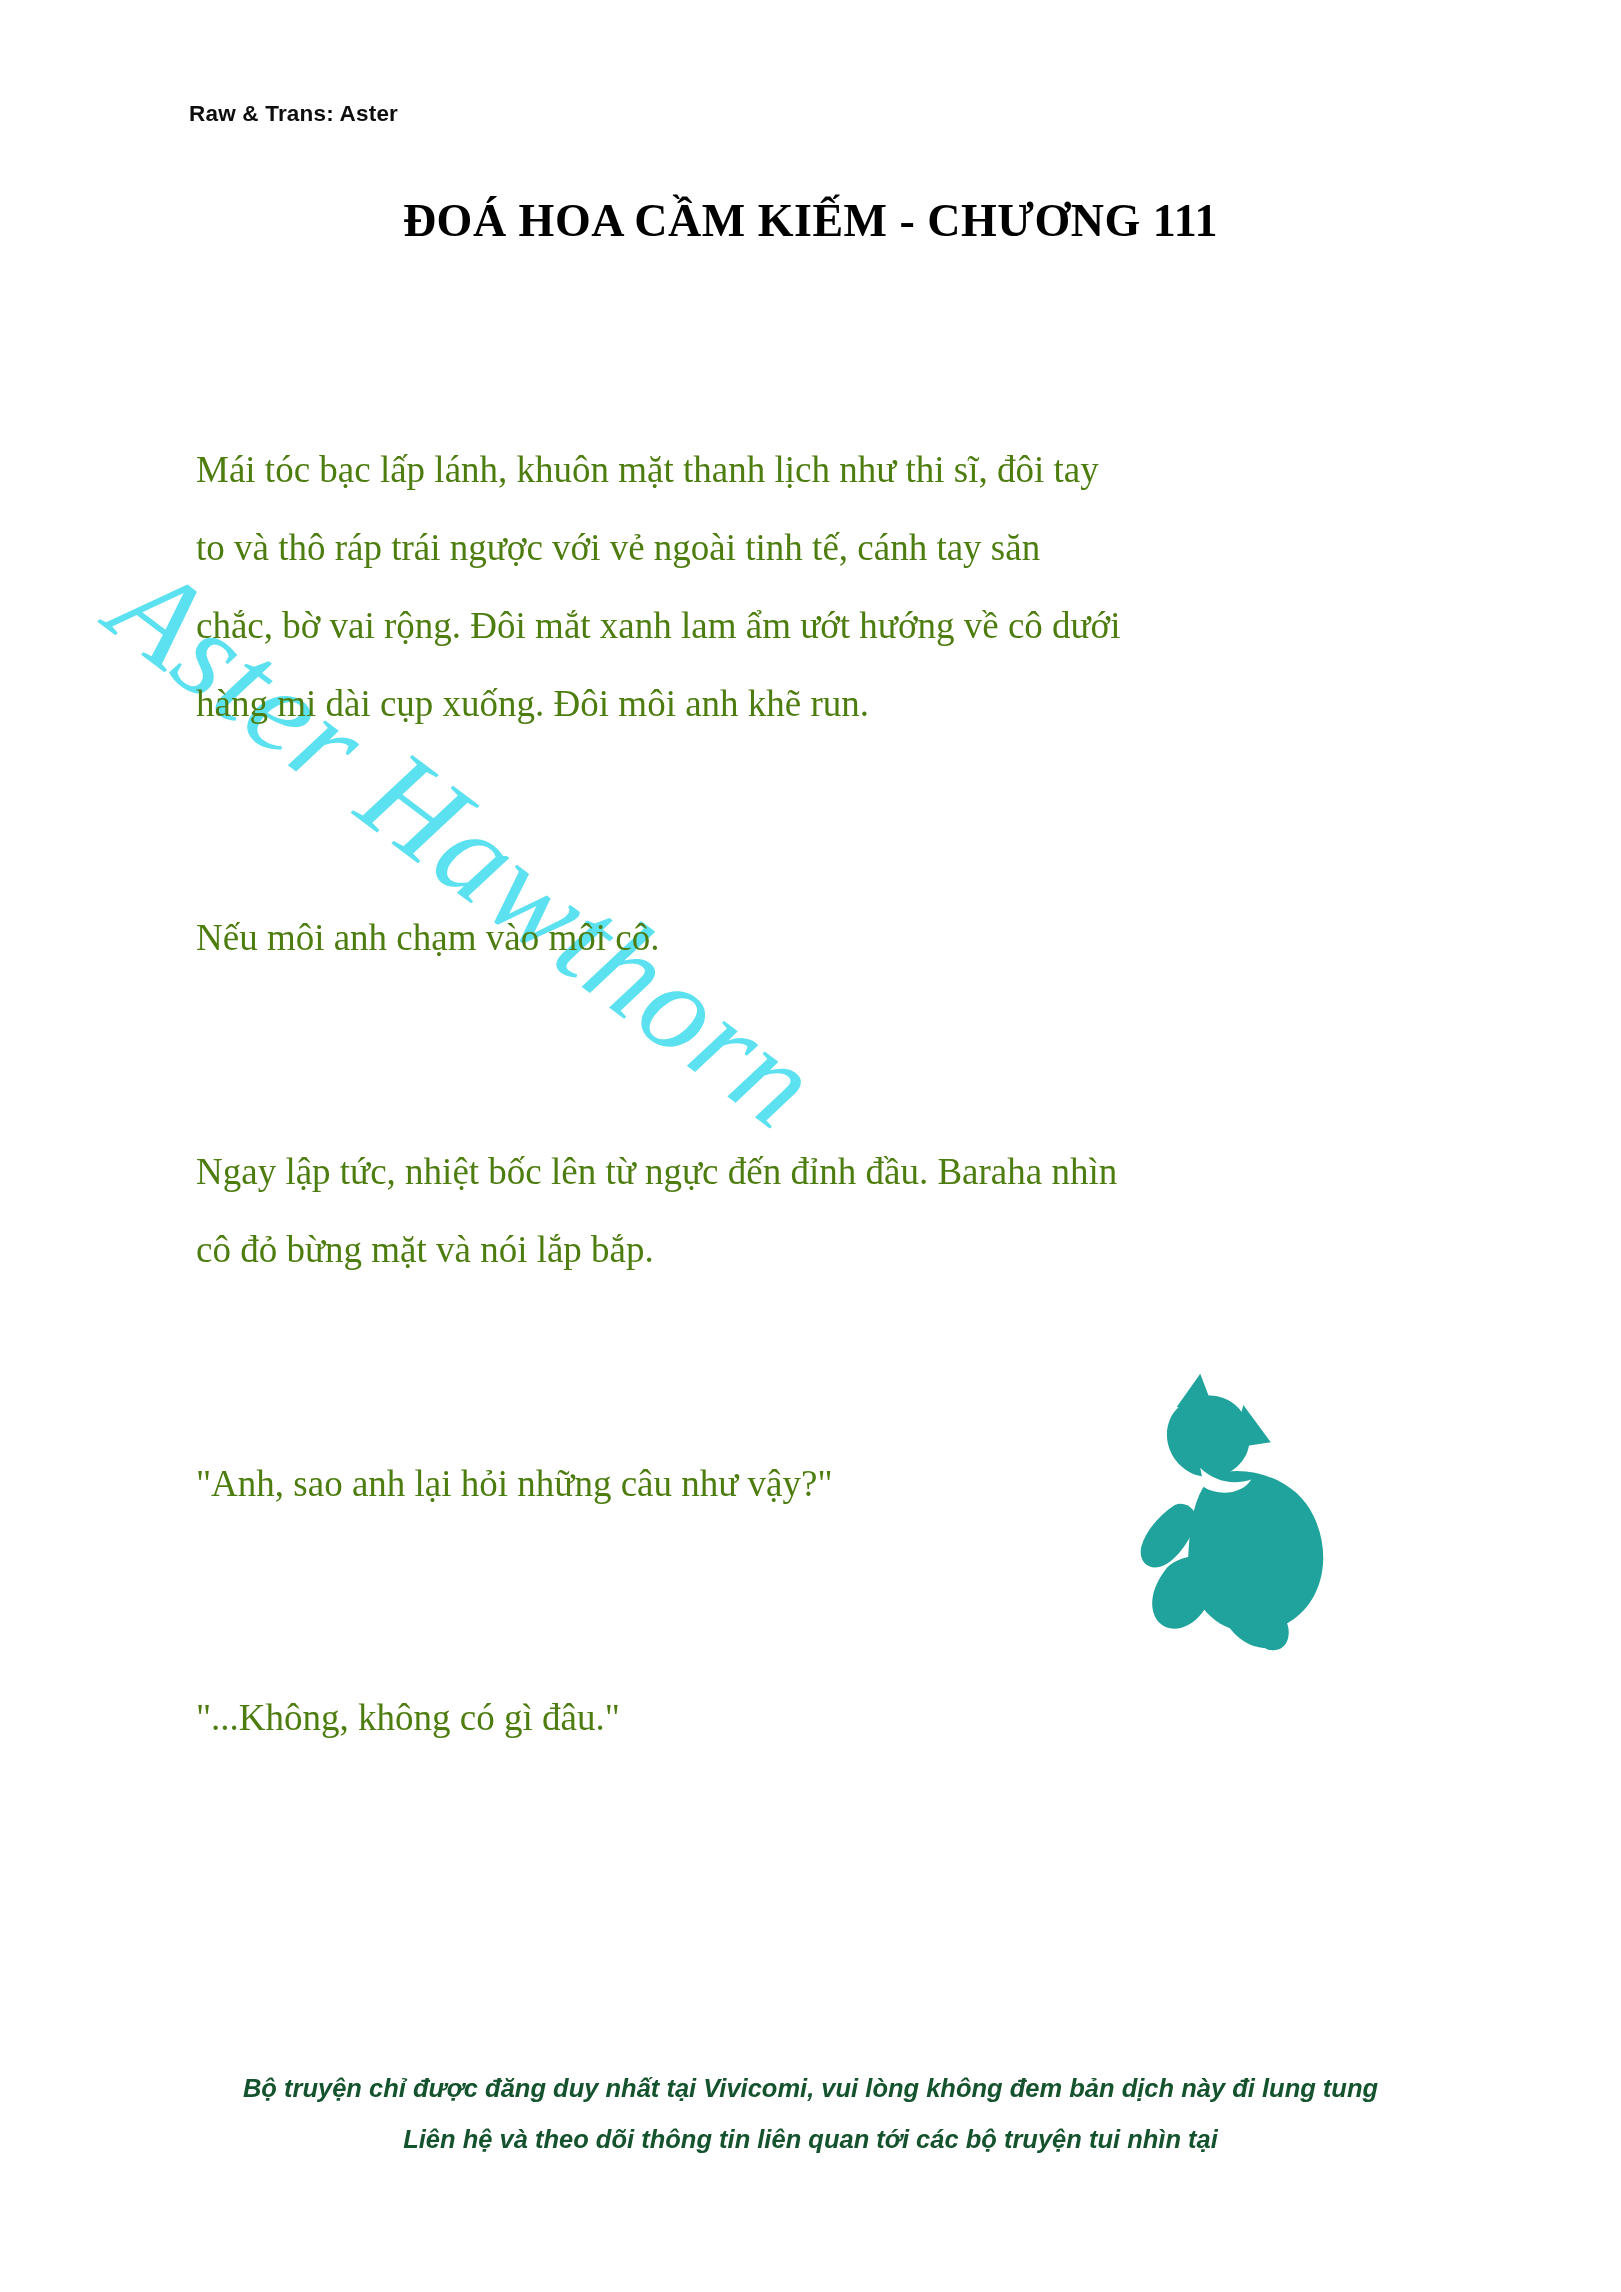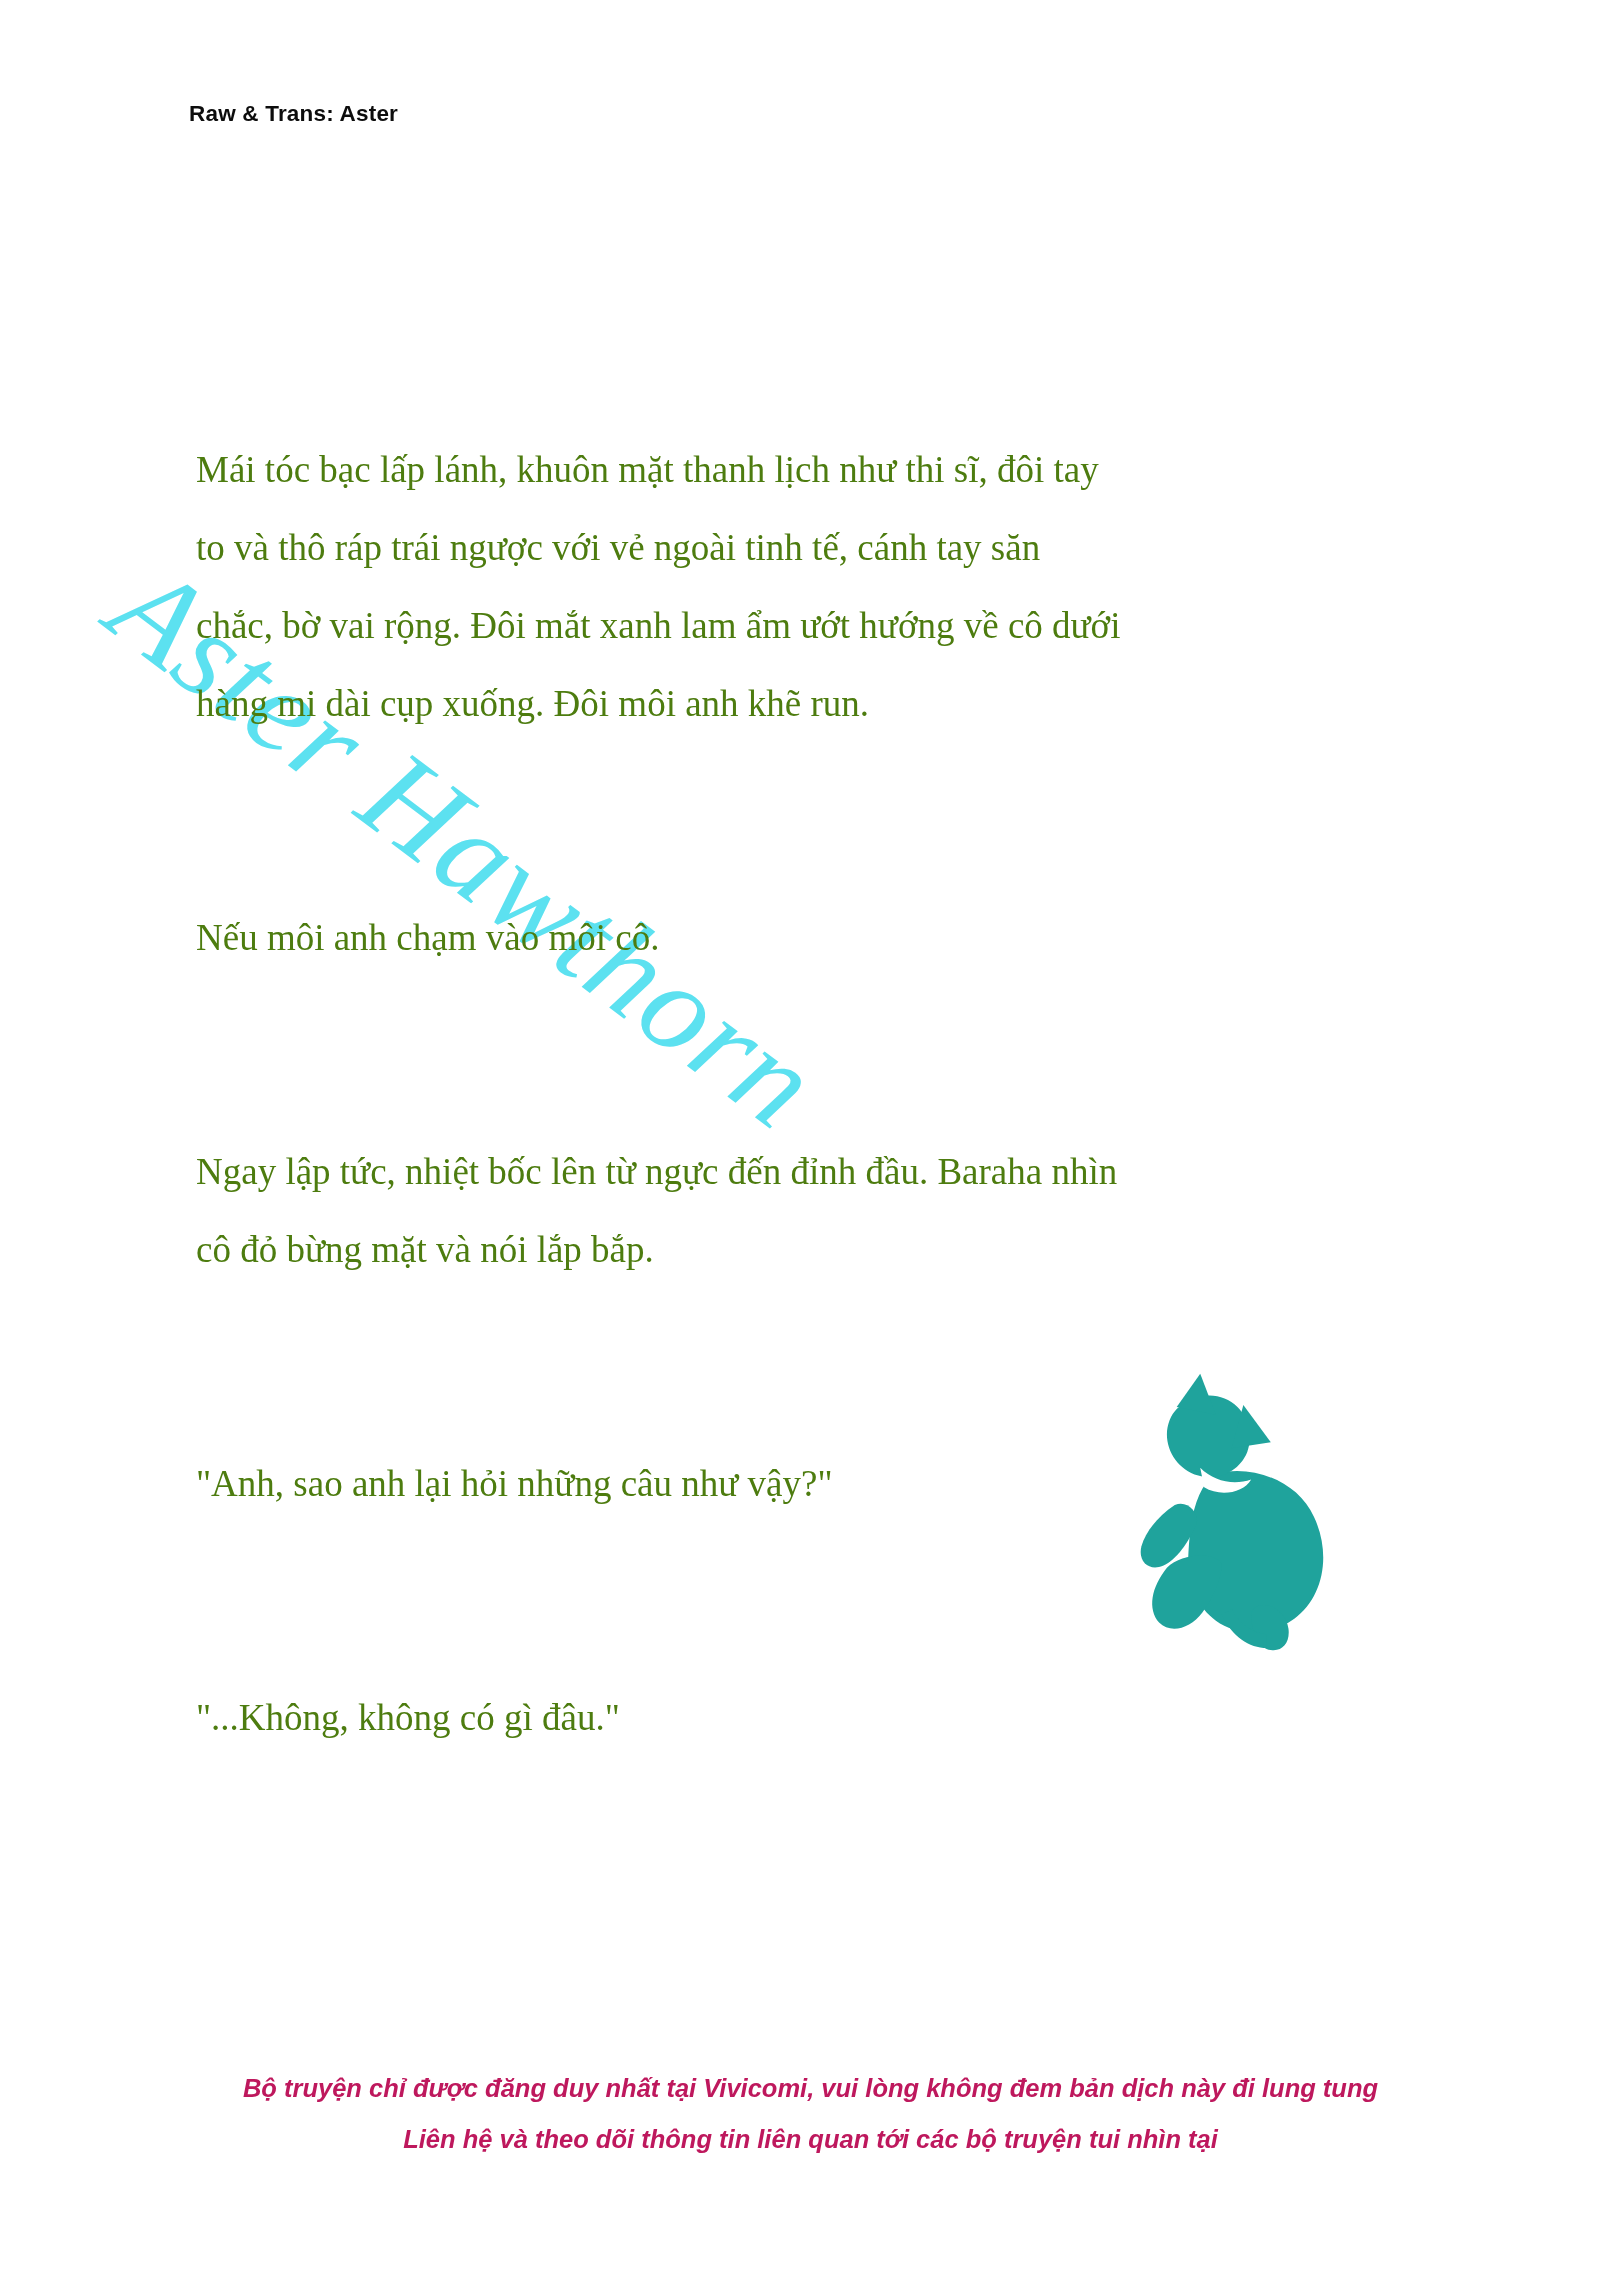--- a/index.html
+++ b/index.html
@@ -92,37 +92,38 @@
   }
 
   
   .footer {
     position: absolute;
     left: 0;
     top: 2063px;
     width: 1621px;
     text-align: center;
     font-family: "Liberation Sans", "DejaVu Sans", sans-serif;
-    color: #be185d;
+    color: #14532d;
     font-weight: bold;
     font-style: italic;
   }
   .footer-line {
     font-size: 25.5px;
     line-height: 51px;
     white-space: nowrap;
   }
 </style>
 </head>
 <body>
 
 <div class="page">
 
   <div class="header-credit">Raw &amp; Trans: Aster</div>
 
+  <div class="doc-title">ĐOÁ HOA CẦM KIẾM - CHƯƠNG 111</div>
 
   <div class="watermark">Aster Hawthorn</div>
 
   <div class="body-block">
     <p class="para">Mái tóc bạc lấp lánh, khuôn mặt thanh lịch như thi sĩ, đôi tay
 to và thô ráp trái ngược với vẻ ngoài tinh tế, cánh tay săn
 chắc, bờ vai rộng. Đôi mắt xanh lam ẩm ướt hướng về cô dưới
 hàng mi dài cụp xuống. Đôi môi anh khẽ run.</p>
     <div class="spacer-line"></div>
     <div class="spacer-line"></div>

